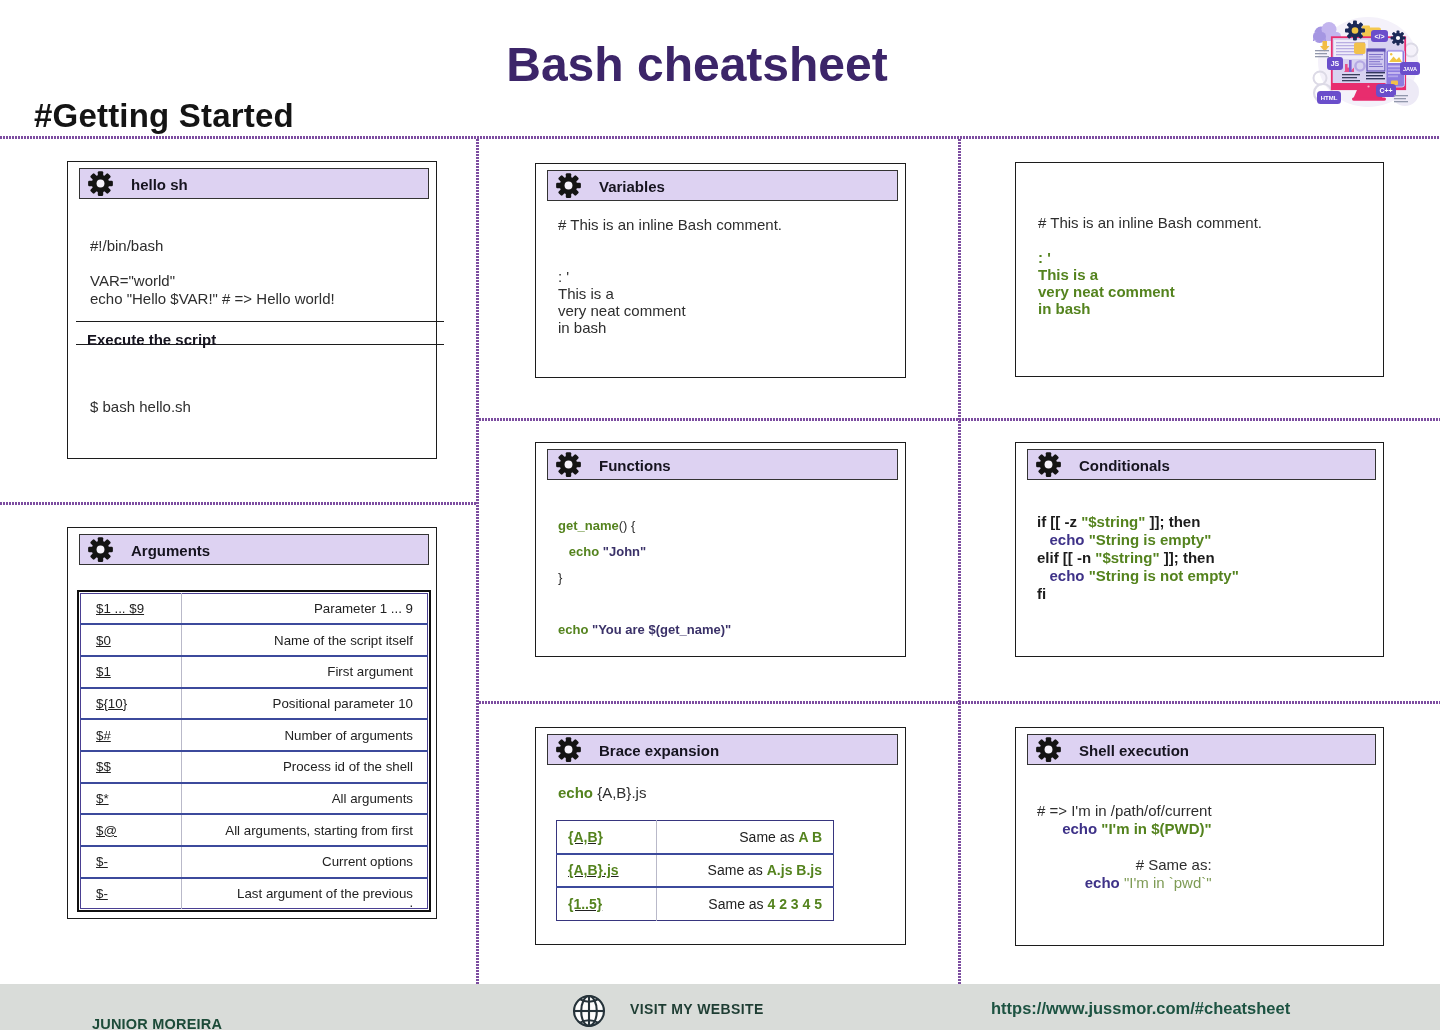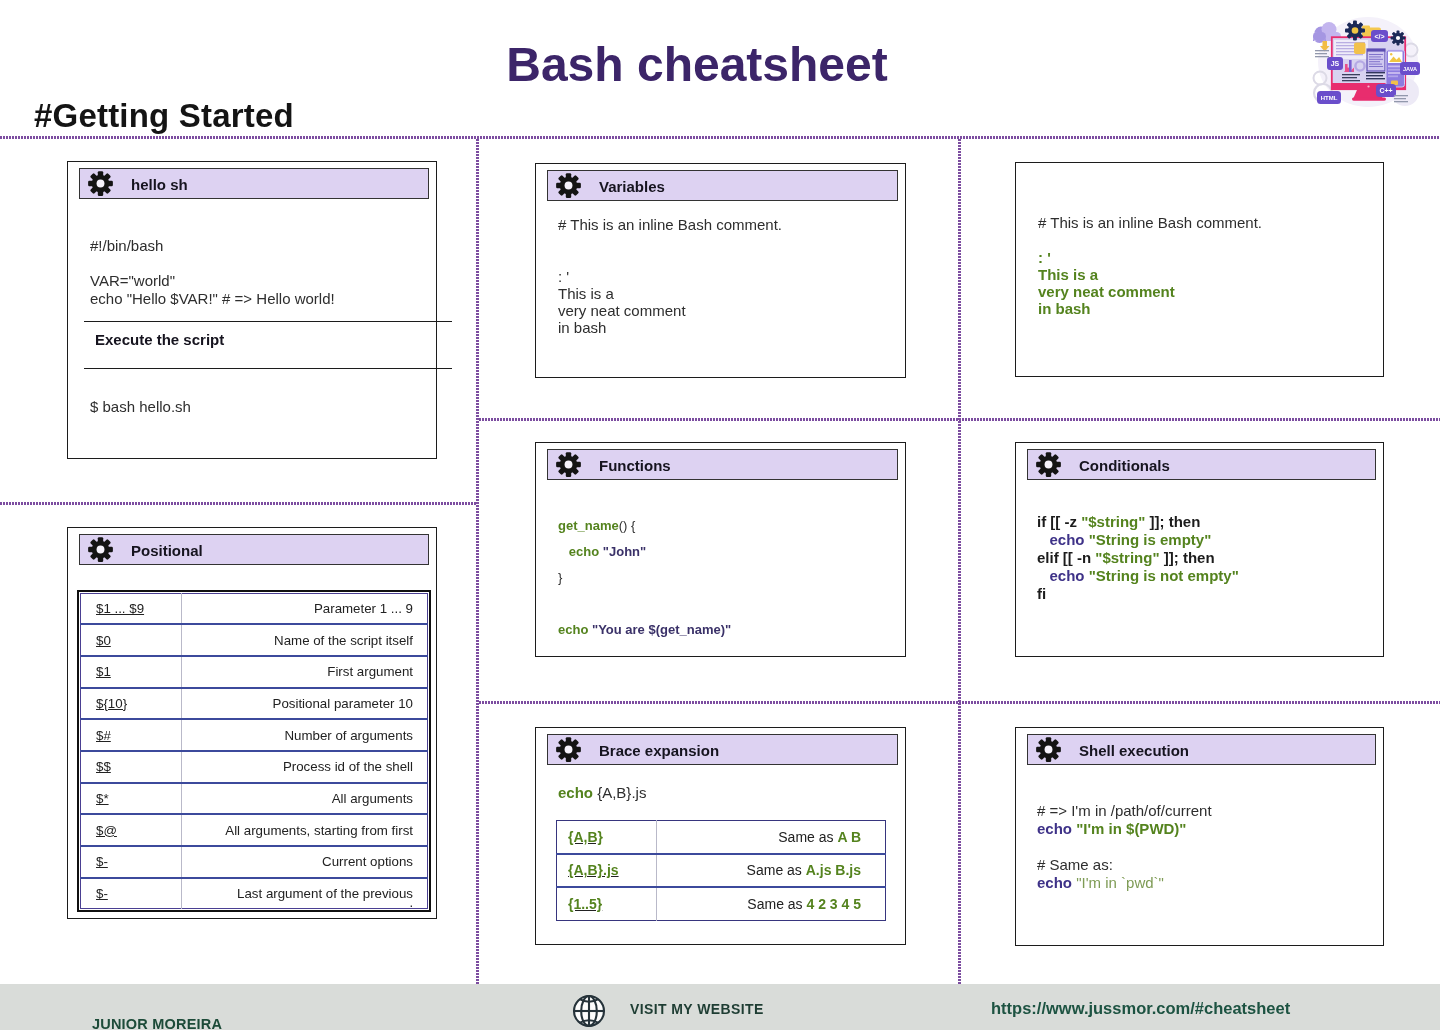--- a/index.html
+++ b/index.html
@@ -47,39 +47,39 @@
           <circle cx="12" cy="12" r="7.8"></circle>
         </g>
         <circle cx="12" cy="12" r="3.5" fill="#f6f3fc"></circle>
       </svg>
     <span>hello sh</span>
   </div>
   <pre style="left:22px; top:75px; font-size:15px; line-height:17.5px;">#!/bin/bash
 
 VAR="world"
 echo "Hello $VAR!" # =&gt; Hello world!</pre>
-  <div class="abs" style="left:16px; top:159px; width:100%; height:48px; border-top:1.5px solid #1c1c1c; border-bottom:1.5px solid #1c1c1c;">
+  <div class="abs" style="left:8px; top:159px; width:100%; height:24px; border-top:1.5px solid #1c1c1c; border-bottom:1.5px solid #1c1c1c;">
     <div class="abs" style="left:11px; top:9px; font-size:15px; font-weight:bold; color:#16141f;">Execute the script</div>
   </div>
   <pre style="left:22px; top:236px; font-size:15px; line-height:17.5px;">$ bash hello.sh</pre>
 </div>
 
 <div class="card" style="left:67px; top:527px; width:370px; height:392px;">
   <div class="hdr">
     <svg viewBox="0 0 24 24" width="27" height="27">
         <g fill="#141414">
           <rect x="1" y="9.6" width="22" height="4.8" rx="1.1"></rect>
           <rect x="1" y="9.6" width="22" height="4.8" rx="1.1" transform="rotate(45 12 12)"></rect>
           <rect x="1" y="9.6" width="22" height="4.8" rx="1.1" transform="rotate(90 12 12)"></rect>
           <rect x="1" y="9.6" width="22" height="4.8" rx="1.1" transform="rotate(135 12 12)"></rect>
           <circle cx="12" cy="12" r="7.8"></circle>
         </g>
         <circle cx="12" cy="12" r="3.5" fill="#f6f3fc"></circle>
       </svg>
-    <span>Positional</span>
+    <span>Arguments</span>
   </div>
   <div class="abs" style="left:9px; top:62px; width:354px; height:322px; border:2px solid #101010; padding:1px;">
     <table style="width:100%; height:100%; border-collapse:collapse; font-size:13.3px; color:#222; border:1.4px solid #4a3f92;">
       <tbody>
           <tr>
             <td>$1 ... $9</td>
             <td>Parameter 1 ... 9</td>
           </tr>
       <tr>
             <td>$0</td>
@@ -175,21 +175,21 @@
           <rect x="1" y="9.6" width="22" height="4.8" rx="1.1" transform="rotate(45 12 12)"></rect>
           <rect x="1" y="9.6" width="22" height="4.8" rx="1.1" transform="rotate(90 12 12)"></rect>
           <rect x="1" y="9.6" width="22" height="4.8" rx="1.1" transform="rotate(135 12 12)"></rect>
           <circle cx="12" cy="12" r="7.8"></circle>
         </g>
         <circle cx="12" cy="12" r="3.5" fill="#f6f3fc"></circle>
       </svg>
     <span>Brace expansion</span>
   </div>
   <pre style="left:22px; top:56px; font-size:15px; line-height:18px;"><span class="g">echo</span> {A,B}.js</pre>
-  <table class="bt" style="position:absolute; left:20px; top:92px; width:330px; height:101px; border-collapse:collapse; font-size:14px; color:#222; border:1.5px solid #37357e;">
+  <table class="bt" style="position:absolute; left:20px; top:92px; width:278px; height:101px; border-collapse:collapse; font-size:14px; color:#222; border:1.5px solid #37357e;">
     <tbody>
         <tr>
           <td><span class="g">{A,B}</span></td>
           <td>Same as <span class="g">A B</span></td>
         </tr>
     <tr>
           <td><span class="g">{A,B}.js</span></td>
           <td>Same as <span class="g">A.js B.js</span></td>
         </tr>
     <tr>
@@ -237,21 +237,21 @@
           <rect x="1" y="9.6" width="22" height="4.8" rx="1.1"></rect>
           <rect x="1" y="9.6" width="22" height="4.8" rx="1.1" transform="rotate(45 12 12)"></rect>
           <rect x="1" y="9.6" width="22" height="4.8" rx="1.1" transform="rotate(90 12 12)"></rect>
           <rect x="1" y="9.6" width="22" height="4.8" rx="1.1" transform="rotate(135 12 12)"></rect>
           <circle cx="12" cy="12" r="7.8"></circle>
         </g>
         <circle cx="12" cy="12" r="3.5" fill="#f6f3fc"></circle>
       </svg>
     <span>Shell execution</span>
   </div>
-  <pre style="left:21px; top:74px; font-size:15px; line-height:18px;"># =&gt; I'm in /path/of/current
+  <pre style="left:21px; top:74px; font-size:15px; line-height:18px;text-align:right;"># =&gt; I'm in /path/of/current
 <span class="ind">echo</span> <span class="g">"I'm in $(PWD)"</span>
 
 # Same as:
 <span class="ind">echo</span> <span class="gl">"I'm in `pwd`"</span></pre>
 </div>
 
 <div class="abs" style="left:0; top:984px; width:1440px; height:46px; background:#d9dcd9;">
   <div class="abs" style="left:92px; top:32px; font-size:14.5px; font-weight:bold; letter-spacing:0.2px; color:#1d4b39;">JUNIOR MOREIRA</div>
   <svg class="abs" style="left:572px; top:10px;" width="34" height="34" viewBox="0 0 34 34" fill="none" stroke="#26333a" stroke-width="2.1">
     <circle cx="17" cy="17" r="15" fill="#fdfdfd"></circle>
@@ -367,14 +367,14 @@
 
 <style>
   
   .card table tr td { border-bottom:2px solid #3c4a9c; vertical-align:middle; }
   .card table tr:last-child td { border-bottom:none; }
   .card table td:first-child { border-right:1px solid #b9b9c9; width:101px; padding-left:15px;text-decoration:underline; }
   .card table td:last-child { text-align:right; padding-right:14px; }
   table.bt td:first-child { border-right:1px solid #b9b9c9; width:100px; padding-left:11px; font-size:14px; }
   table.bt tr td { border-bottom:2.5px solid #3c4a9c; }
   table.bt tr:last-child td { border-bottom:none; }
-  table.bt td:last-child { text-align:right; padding-right:24px; }
+  table.bt td:last-child { text-align:right; padding-right:11px; }
 </style>
 
 </body></html>

